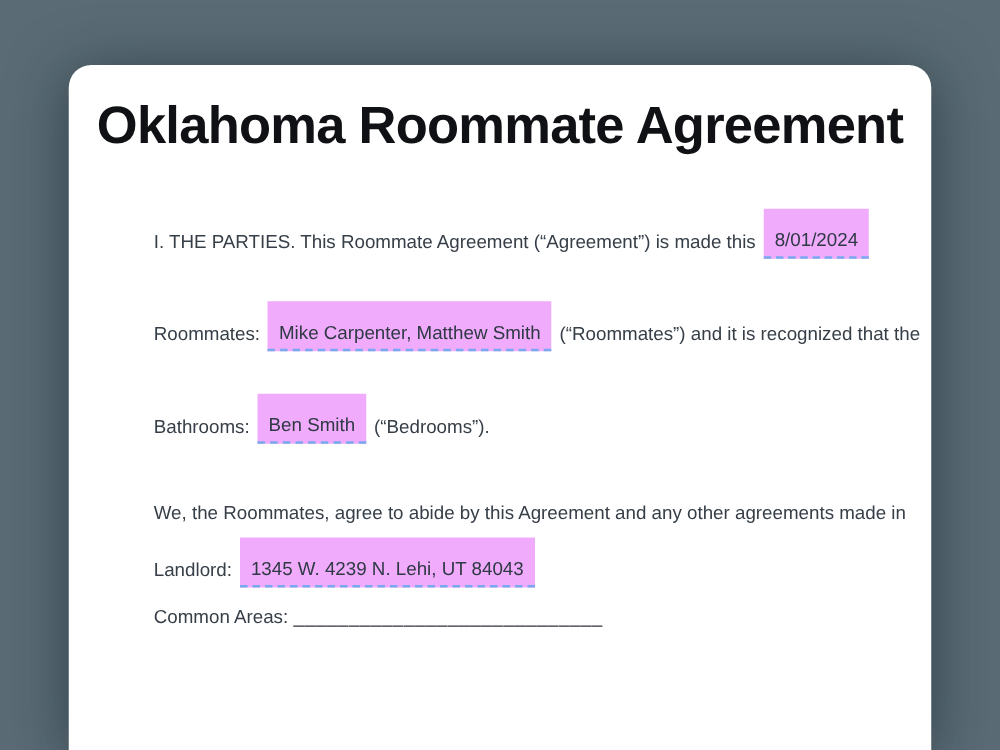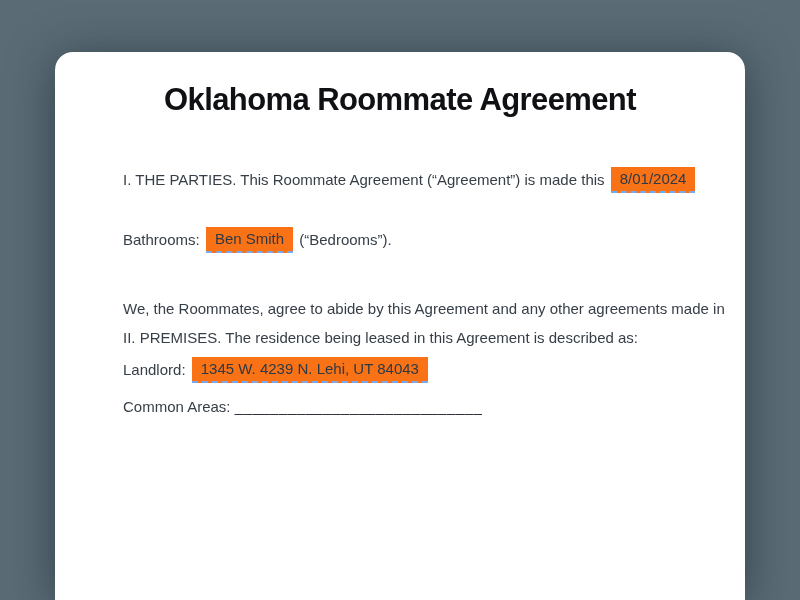--- a/index.html
+++ b/index.html
@@ -16,21 +16,21 @@
     width: 690px; height: 548px;
     background: #ffffff;
     border-radius: 18px 18px 0 0;
     box-shadow: 0 6px 46px rgba(12, 28, 37, 0.52);
     overflow: hidden;
   }
 
   .doc-title {
     margin-top: 31px;
     text-align: center;
-    font-size: 31px;
+    font-size: 42px;
     line-height: 34px;
     font-weight: 700;
     letter-spacing: -0.6px;
     color: #101114;
   }
 
   .doc {
     padding: 0 36px 0 68px;
     font-size: 15px;
     color: #363e47;
@@ -43,23 +43,23 @@
   .m-para  { margin-top: 34px; }  
   .m-big   { margin-top: 43px; }
   .m-tight7 { margin-top: 7px; }
   .m-tight5 { margin-top: 5px; }
   .m-tight8 { margin-top: 8px; }
   .m-tight4 { margin-top: 4px; }
   .m-tight11 { margin-top: 11px; }
 
   .field {
     display: inline-block;
-    background: #f97316;
+    background: #f0abfc;
     border-bottom: 2px dashed #78a9ee;
-    padding: 2px 9px 3px 9px;
+    padding: 16px 9px 3px 9px;
     margin: 0 2px;
     line-height: 19px;
     color: #2e3944;
     position: relative;
     top: -1px;
     cursor: text;
   }
 
   .blank-line {
     color: #23272d;
@@ -73,34 +73,36 @@
 
   <h1 class="doc-title">Oklahoma Roommate Agreement</h1>
 
   <div class="doc">
 
     <div class="line m-first">
       <span>I. THE PARTIES. This Roommate Agreement (“Agreement”) is made this</span>
       <span class="field">8/01/2024</span>
     </div>
 
+    <div class="line m-para">
+      <span>Roommates:</span>
+      <span class="field">Mike Carpenter, Matthew Smith</span>
+      <span>(“Roommates”) and it is recognized that the</span>
+    </div>
 
     <div class="line m-para">
       <span>Bathrooms:</span>
       <span class="field">Ben Smith</span>
       <span>(“Bedrooms”).</span>
     </div>
 
     <div class="line m-big">
       <span>We, the Roommates, agree to abide by this Agreement and any other agreements made in</span>
     </div>
 
-    <div class="line m-tight5">
-      <span>II. PREMISES. The residence being leased in this Agreement is described as:</span>
-    </div>
 
     <div class="line m-tight8">
       <span>Landlord:</span>
       <span class="field">1345 W. 4239 N. Lehi, UT 84043</span>
     </div>
 
 
     <div class="line m-tight11">
       <span>Common Areas:</span>
       <span class="blank-line">____________________________</span>

